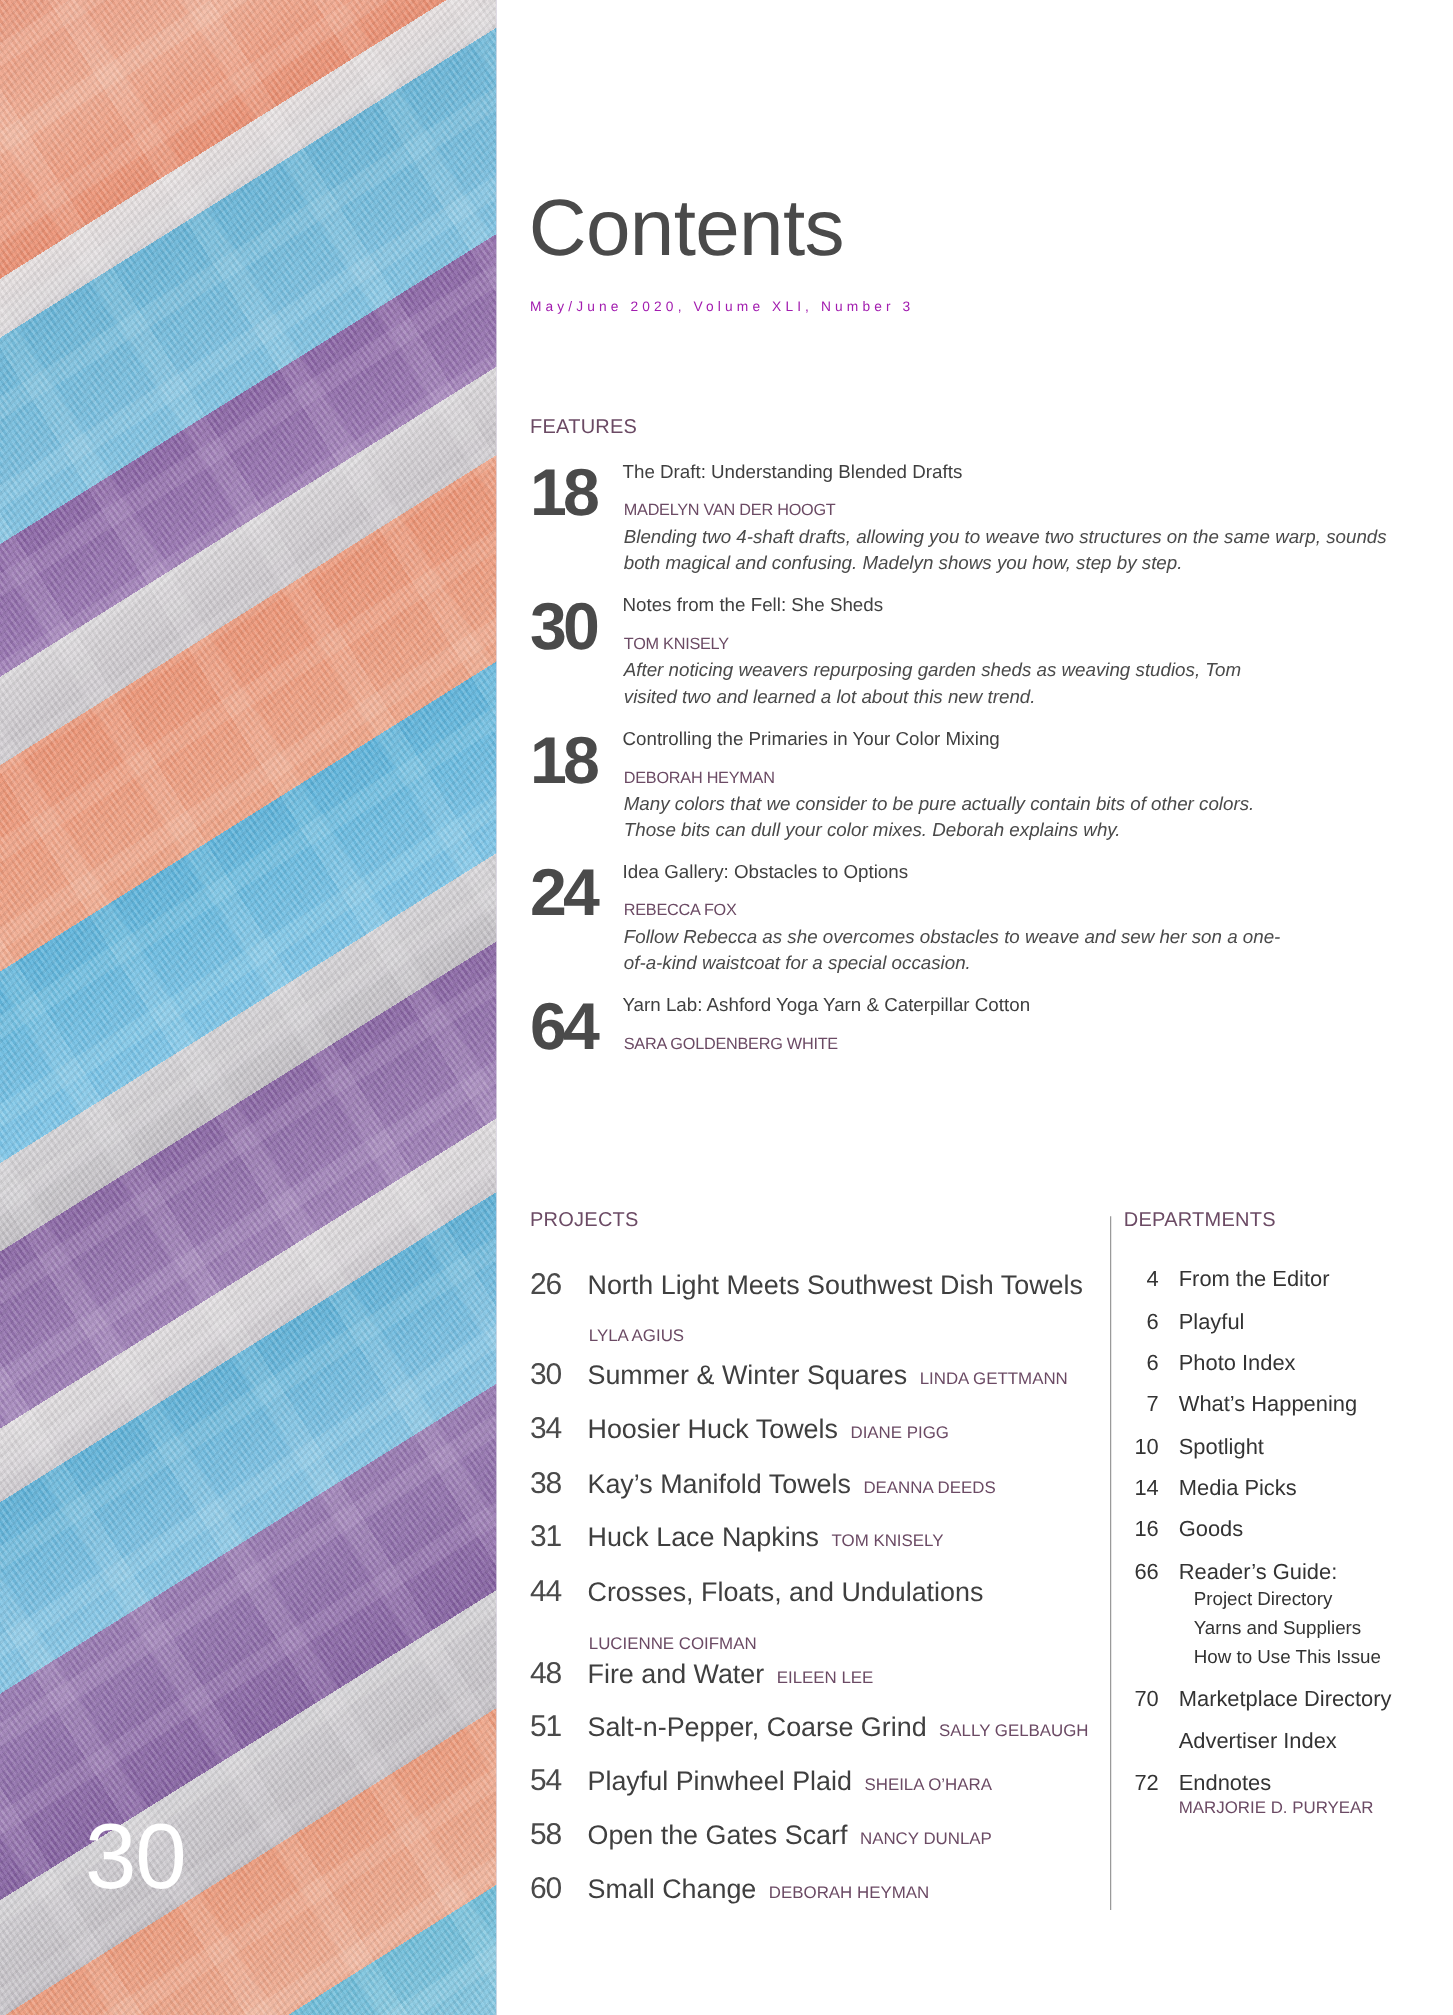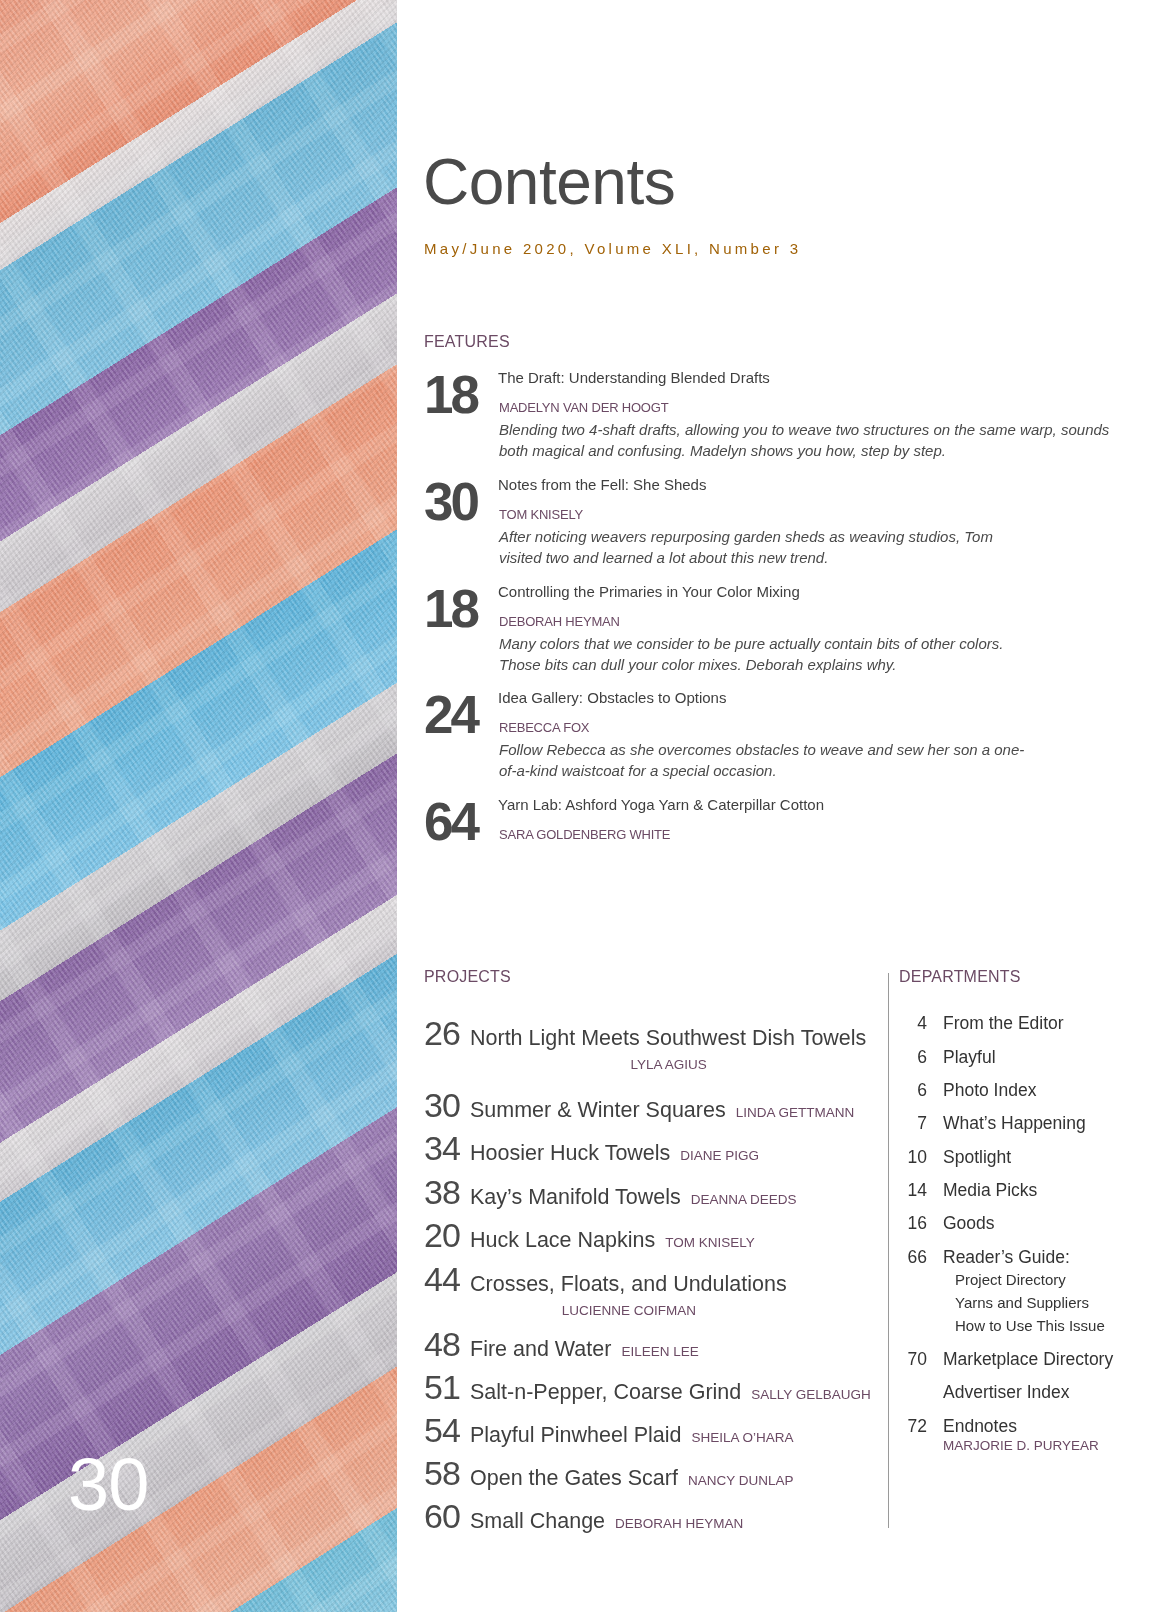--- a/index.html
+++ b/index.html
@@ -60,21 +60,21 @@
     font-size: 74px; font-weight: 300; color: #ffffff; letter-spacing: -1px;
     line-height: 1;
   }
   
   .contents-title {
     position: absolute; left: 423px; top: 150px;
     font-size: 64px; font-weight: 300; color: #4a4a4a; letter-spacing: -0.5px; line-height: 1;
   }
   .issue-line {
     position: absolute; left: 424px; top: 240px;
-    font-size: 15px; letter-spacing: 3.3px; color: #a16207;
+    font-size: 11px; letter-spacing: 3.3px; color: #a21caf;
   }
   .section-heading {
     position: absolute; font-size: 16px; color: #6b4a64; letter-spacing: 0.2px;
   }
   .features-heading { left: 424px; top: 333px; }
   .feature {
     position: absolute; left: 424px; width: 700px; height: 96px;
   }
   .feature .num {
     position: absolute; left: 0; top: -2px;
@@ -91,31 +91,31 @@
   .feature .desc {
     position: absolute; left: 75px; top: 49px; width: 640px;
     font-size: 15px; font-style: italic; color: #4a4a4a; line-height: 21px;
   }
   .projects-heading { left: 424px; top: 968px; }
   .project {
     position: absolute; left: 424px; white-space: nowrap;
   }
   .project .num {
     display: inline-block; width: 46px;
-    font-size: 34px; font-weight: 300; color: #4a4a4a; letter-spacing: -1px; line-height: 1;
+    font-size: 24px; font-weight: 300; color: #4a4a4a; letter-spacing: -1px; line-height: 1;
     vertical-align: baseline;
   }
   .project .title {
     font-size: 21.5px; color: #3f3f3f; vertical-align: baseline;
   }
   .project .author {
     font-size: 13.5px; color: #6b4a64; margin-left: 10px; vertical-align: baseline;
   }
   .project .author.below {
-    display: block; margin-left: 47px; margin-top: 6px; text-align: center;
+    display: block; margin-left: 47px; margin-top: 20px;
   }
   .divider {
     position: absolute; left: 888px; top: 973px; width: 1px; height: 555px; background: #9a9a9a;
   }
   .departments-heading { left: 899px; top: 968px; }
   .dept {
     position: absolute; left: 899px; width: 260px; font-size: 17.5px; color: #333;
   }
   .dept .num {
     display: inline-block; width: 28px; text-align: right; margin-right: 16px;
@@ -182,21 +182,21 @@
 <div class="project" style="top:1088px;">
   <span class="num">30</span><span class="title">Summer &amp; Winter Squares</span><span class="author">LINDA GETTMANN</span>
 </div>
 <div class="project" style="top:1131px;">
   <span class="num">34</span><span class="title">Hoosier Huck Towels</span><span class="author">DIANE PIGG</span>
 </div>
 <div class="project" style="top:1175px;">
   <span class="num">38</span><span class="title">Kay’s Manifold Towels</span><span class="author">DEANNA DEEDS</span>
 </div>
 <div class="project" style="top:1218px;">
-  <span class="num">20</span><span class="title">Huck Lace Napkins</span><span class="author">TOM KNISELY</span>
+  <span class="num">31</span><span class="title">Huck Lace Napkins</span><span class="author">TOM KNISELY</span>
 </div>
 <div class="project" style="top:1262px;">
   <span class="num">44</span><span class="title">Crosses, Floats, and Undulations</span>
   <span class="author below">LUCIENNE COIFMAN</span>
 </div>
 <div class="project" style="top:1327px;">
   <span class="num">48</span><span class="title">Fire and Water</span><span class="author">EILEEN LEE</span>
 </div>
 <div class="project" style="top:1370px;">
   <span class="num">51</span><span class="title">Salt-n-Pepper, Coarse Grind</span><span class="author">SALLY GELBAUGH</span>

